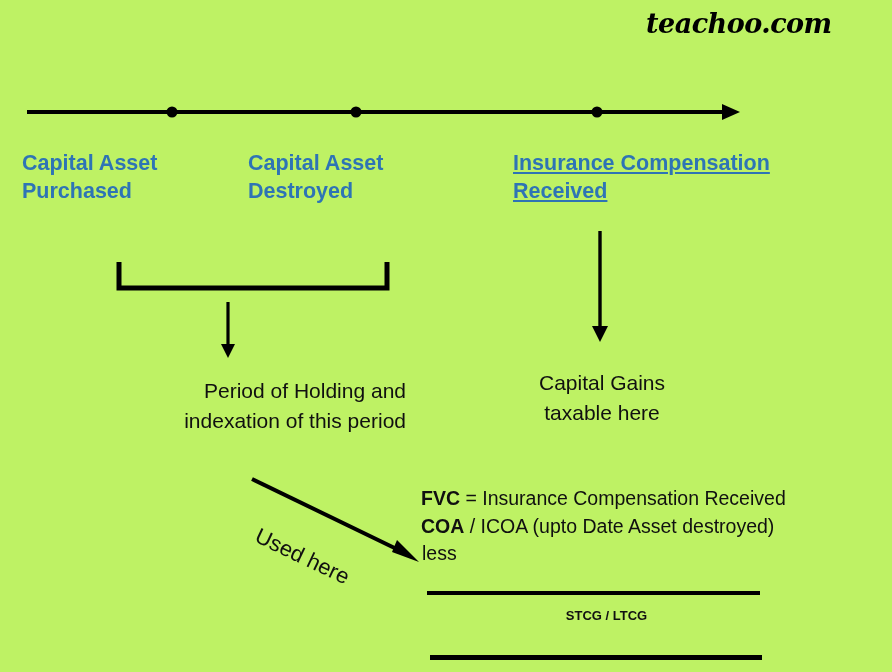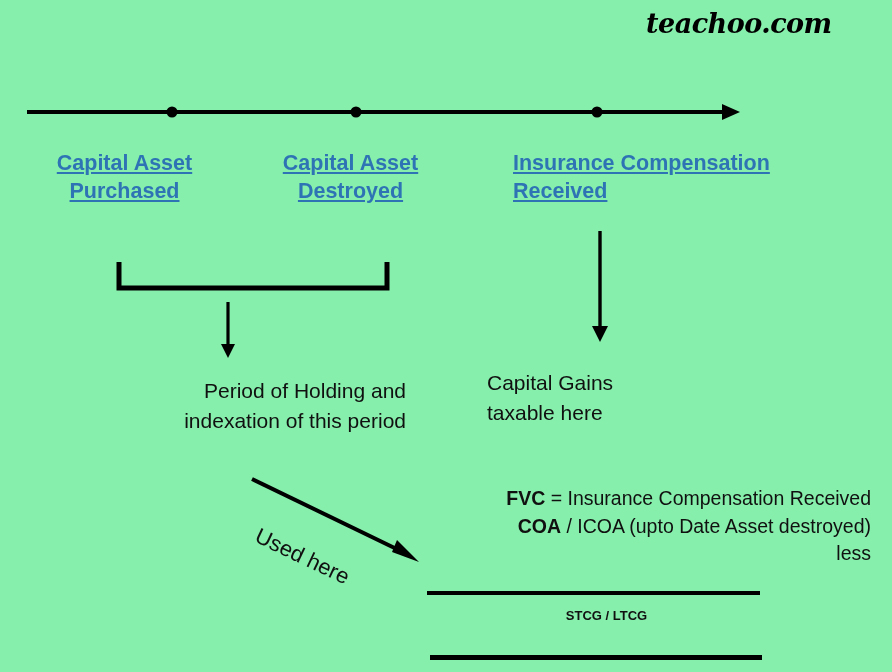--- a/index.html
+++ b/index.html
@@ -8,21 +8,21 @@
     padding: 0;
     background: #ffffff;
   }
   body {
     font-family: "Liberation Sans", sans-serif;
   }
   #canvas {
     position: relative;
     width: 892px;
     height: 672px;
-    background: #86efac;
+    background: #bef264;
     overflow: hidden;
   }
   .abs { position: absolute; }
 
   
   #watermark {
     left: 646px;
     top: 8px;
     font-family: "DejaVu Serif", serif;
     font-size: 27px;
@@ -43,21 +43,21 @@
   }
 
   
   .tl-label {
     color: #2E74B5;
     font-size: 21.5px;
     font-weight: bold;
     line-height: 1.28;
     white-space: pre-line;
   }
-  .tl-label.center { text-align: center; text-decoration: underline; }
+  .tl-label.center { text-align: left; }
   .tl-label.left   { text-align: left; }
 
   #label-purchased { left: 22px;  top: 150px; width: 205px; }
   #label-destroyed { left: 248px; top: 150px; width: 205px; }
   #label-insurance { left: 513px; top: 150px; width: 330px; text-decoration: underline; }
 
   
   .body-text {
     color: #101010;
     font-size: 21px;
@@ -67,39 +67,39 @@
   #text-holding {
     left: 76px;
     top: 376px;
     width: 330px;
     text-align: right;
   }
   #text-gains {
     left: 487px;
     top: 368px;
     width: 230px;
+    text-align: center;
   }
 
   
   #used-here {
     left: 262px;
     top: 523px;
     font-size: 22px;
     color: #101010;
     transform: rotate(25.5deg);
     transform-origin: left top;
     white-space: nowrap;
   }
 
   
   #formula-block {
     left: 421px;
     top: 485px;
     width: 450px;
-    text-align: right;
   }
   .f-line {
     font-size: 19.5px;
     color: #101010;
     line-height: 1.42;
     white-space: nowrap;
   }
   .f-line b { font-weight: bold; }
   #f-less { padding-left: 1px; }
   #f-result {

